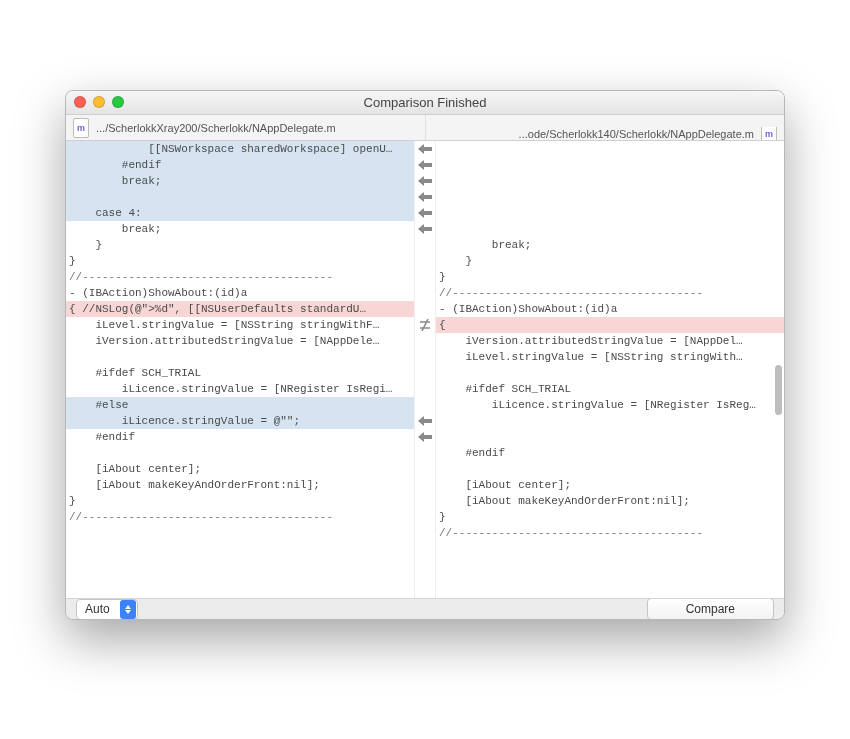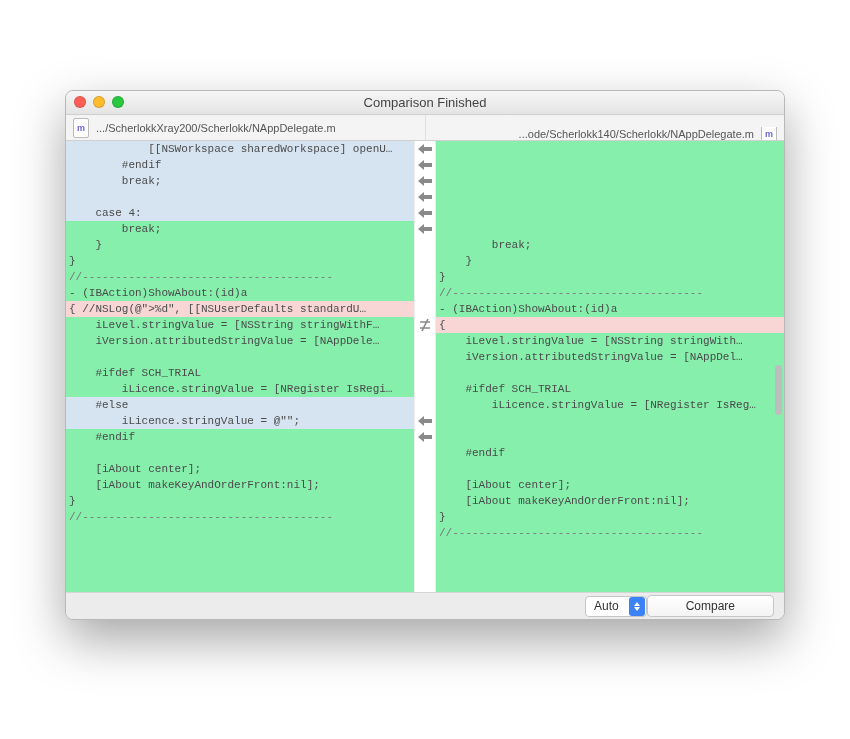--- a/index.html
+++ b/index.html
@@ -62,21 +62,21 @@
     display:flex; align-items:center; justify-content:center;
     font-size: 9px; font-weight: 600; color: #6a66d8;
     margin: 0 5px;
   }
   .pathcell.left .fileicon { margin-right: 7px; margin-left: 1px; }
   .pathcell.right .fileicon { margin-left: 7px; margin-right: 1px; }
 
   
   .diffarea {
     flex: 1;
-    background: #86efac;
+    background: #ffffff;
     display: flex;
     border-bottom: 1px solid #d5d5d5;
     position: relative;
     overflow: hidden;
   }
   .pane {
     flex: 1;
     overflow: hidden;
     font-family: "Monaco","Courier New",monospace;
     font-size: 11px;
@@ -100,23 +100,23 @@
   .pale { color: #777; }
 
   
   .scrollhint {
     position: absolute; right: 2px; top: 224px; width: 7px; height: 50px;
     background: #bdbdbd; border-radius: 4px;
   }
 
   
   .footer {
-    height: 26px;
+    height: 20px;
     background: #ececec;
-    display: flex; align-items: center; justify-content: flex-end;
+    display: flex; align-items: center; justify-content: space-between;
     padding: 0 10px;
   }
   .select {
     display: inline-flex; align-items: center;
     height: 21px;
     background: #fff;
     border: 1px solid #c5c5c5;
     border-radius: 4px;
     font-size: 12px; color: #333;
   }
@@ -265,22 +265,22 @@
           <div class="line "> </div>
           <div class="line "> </div>
           <div class="line "> </div>
           <div class="line "> </div>
           <div class="line ">        break;</div>
           <div class="line ">    }</div>
           <div class="line ">}</div>
           <div class="line pale">//--------------------------------------</div>
           <div class="line ">- (IBAction)ShowAbout:(id)a</div>
           <div class="line changed">{</div>
+          <div class="line ">    iVersion.attributedStringValue = [NAppDel…</div>
           <div class="line ">    iLevel.stringValue = [NSString stringWith…</div>
-          <div class="line ">    iVersion.attributedStringValue = [NAppDel…</div>
           <div class="line "> </div>
           <div class="line ">    #ifdef SCH_TRIAL</div>
           <div class="line ">        iLicence.stringValue = [NRegister IsReg…</div>
           <div class="line "> </div>
           <div class="line "> </div>
           <div class="line ">    #endif</div>
           <div class="line "> </div>
           <div class="line ">    [iAbout center];</div>
           <div class="line ">    [iAbout makeKeyAndOrderFront:nil];</div>
           <div class="line ">}</div>

